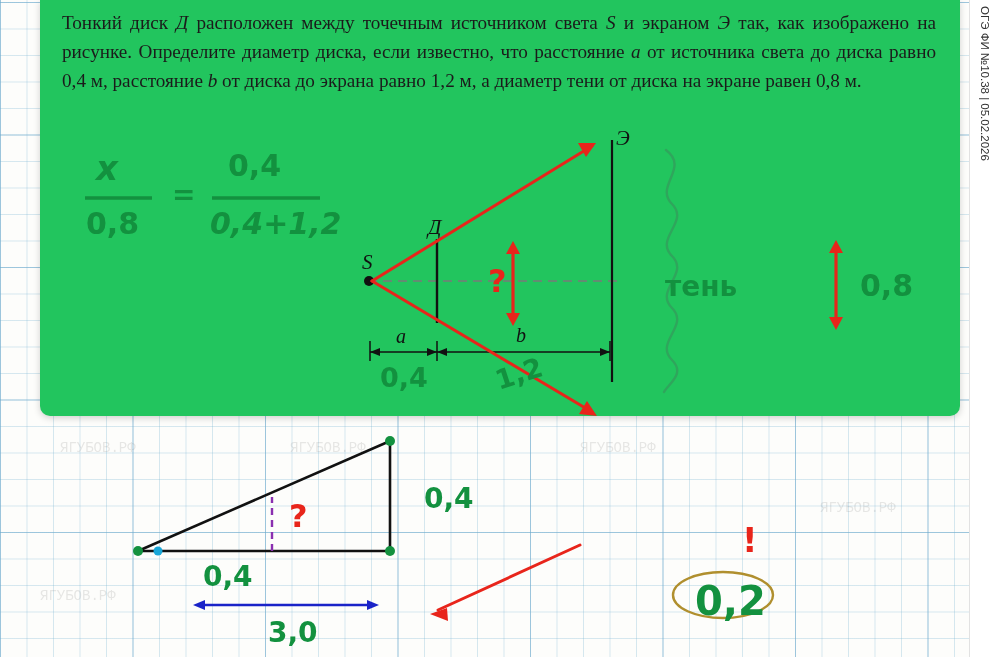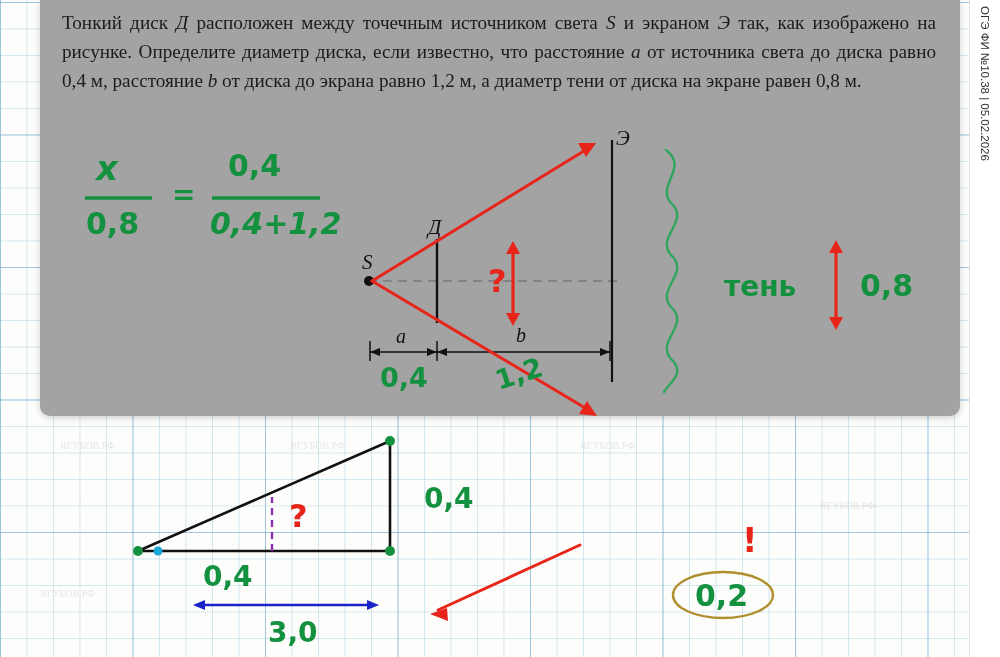--- a/index.html
+++ b/index.html
@@ -31,21 +31,21 @@
       linear-gradient(to bottom, rgba(110,170,205,0.55) 1px, transparent 1px);
     background-size: 132.5px 132.5px;
   }
   
   .card {
     position: absolute;
     left: 40px;
     top: 0px;
     width: 920px;
     height: 416px;
-    background: #a3a3a3;
+    background: #22c55e;
     border-bottom-left-radius: 10px;
     border-bottom-right-radius: 10px;
     box-shadow: 0 2px 7px rgba(0,0,0,0.18);
   }
   .problem-text {
     position: absolute;
     left: 22px;
     top: 8px;
     width: 874px;
     font-size: 19.2px;
@@ -81,23 +81,23 @@
     white-space: nowrap;
     font-size: 11.5px;
     color: #333;
     font-family: "Liberation Sans", sans-serif;
     margin-left: 6px;
   }
 
   
   .wm {
     position: absolute;
-    font-size: 10px;
+    font-size: 14px;
     color: rgba(140,140,140,0.20);
-    font-family: Liberation Serif, serif;
+    font-family: Liberation Mono, monospace;
     white-space: nowrap;
     pointer-events: none;
   }
 
   
   .hand {
     position: absolute;
     font-family: "DejaVu Sans", sans-serif;
     font-weight: 700;
     color: #0f8a3c;
@@ -215,33 +215,33 @@
   </svg>
 
   <div class="hand green" style="left:96px; top:148px; font-size:34px; font-style:italic;">x</div>
   <div class="hand green" style="left:86px; top:206px; font-size:30px;">0,8</div>
   <div class="hand green" style="left:172px; top:178px; font-size:28px;">=</div>
   <div class="hand green" style="left:228px; top:148px; font-size:30px;">0,4</div>
   <div class="hand green" style="left:210px; top:206px; font-size:30px;font-style:italic;">0,4+1,2</div>
 
   <div class="hand red" style="left:488px; top:262px; font-size:32px;">?</div>
 
-  <div class="hand green" style="left:724px; top:270px; font-size:28px;">тень</div>
+  <div class="hand green" style="left:665px; top:270px; font-size:28px;">тень</div>
   <div class="hand green" style="left:860px; top:268px; font-size:30px;">0,8</div>
 
   <div class="hand green" style="left:380px; top:362px; font-size:27px;">0,4</div>
   <div class="hand green" style="left:495px; top:358px; font-size:27px; transform:rotate(-18deg);">1,2</div>
 
   <div class="hand green" style="left:424px; top:482px; font-size:28px;">0,4</div>
   <div class="hand green" style="left:203px; top:560px; font-size:28px;">0,4</div>
   <div class="hand green" style="left:268px; top:616px; font-size:28px;">3,0</div>
   <div class="hand red" style="left:289px; top:497px; font-size:32px;">?</div>
 
   <div class="hand red" style="left:742px; top:520px; font-size:34px;">!</div>
-  <div class="hand green" style="left:695px; top:578px; font-size:30px;">0,2</div>
+  <div class="hand green" style="left:695px; top:578px; font-size:40px;">0,2</div>
 
   <div class="side-strip">
     <div class="side-strip-wrap">
       <span>ОГЭ ФИ №10.38 | 05.02.2026</span>
     </div>
   </div>
 
 </div>
 
 </body></html>

